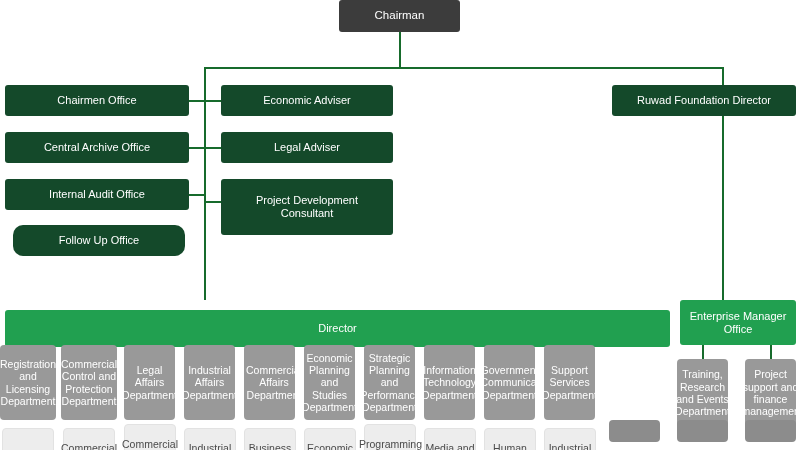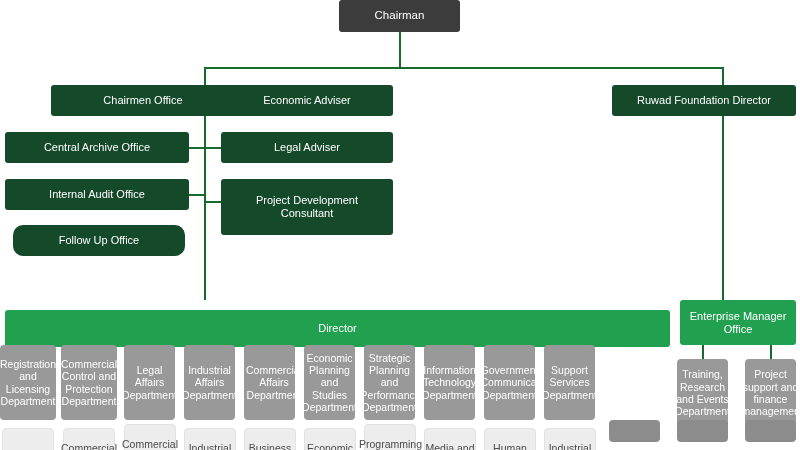--- a/index.html
+++ b/index.html
@@ -92,21 +92,21 @@
   <div class="line h" style="left:189px;top:194px;width:16px;"></div>
 
   <div class="line h" style="left:204px;top:100px;width:17px;"></div>
   <div class="line h" style="left:204px;top:147px;width:17px;"></div>
   <div class="line h" style="left:204px;top:201px;width:17px;"></div>
 
   <div class="node chairman" style="left:339px;top:0px;width:121px;height:32px;">
     <span class="lbl">Chairman</span>
   </div>
 
-  <div class="node dark" style="left:5px;top:85px;width:184px;height:31px;margin-left:46px;">
+  <div class="node dark" style="left:5px;top:85px;width:184px;height:31px;">
     <span class="lbl">Chairmen Office</span>
   </div>
   <div class="node dark" style="left:5px;top:132px;width:184px;height:31px;">
     <span class="lbl">Central Archive Office</span>
   </div>
   <div class="node dark" style="left:5px;top:179px;width:184px;height:31px;">
     <span class="lbl">Internal Audit Office</span>
   </div>
   <div class="node dark" style="left:13px;top:225px;width:172px;height:31px;border-radius:10px;">
     <span class="lbl">Follow Up Office</span>

